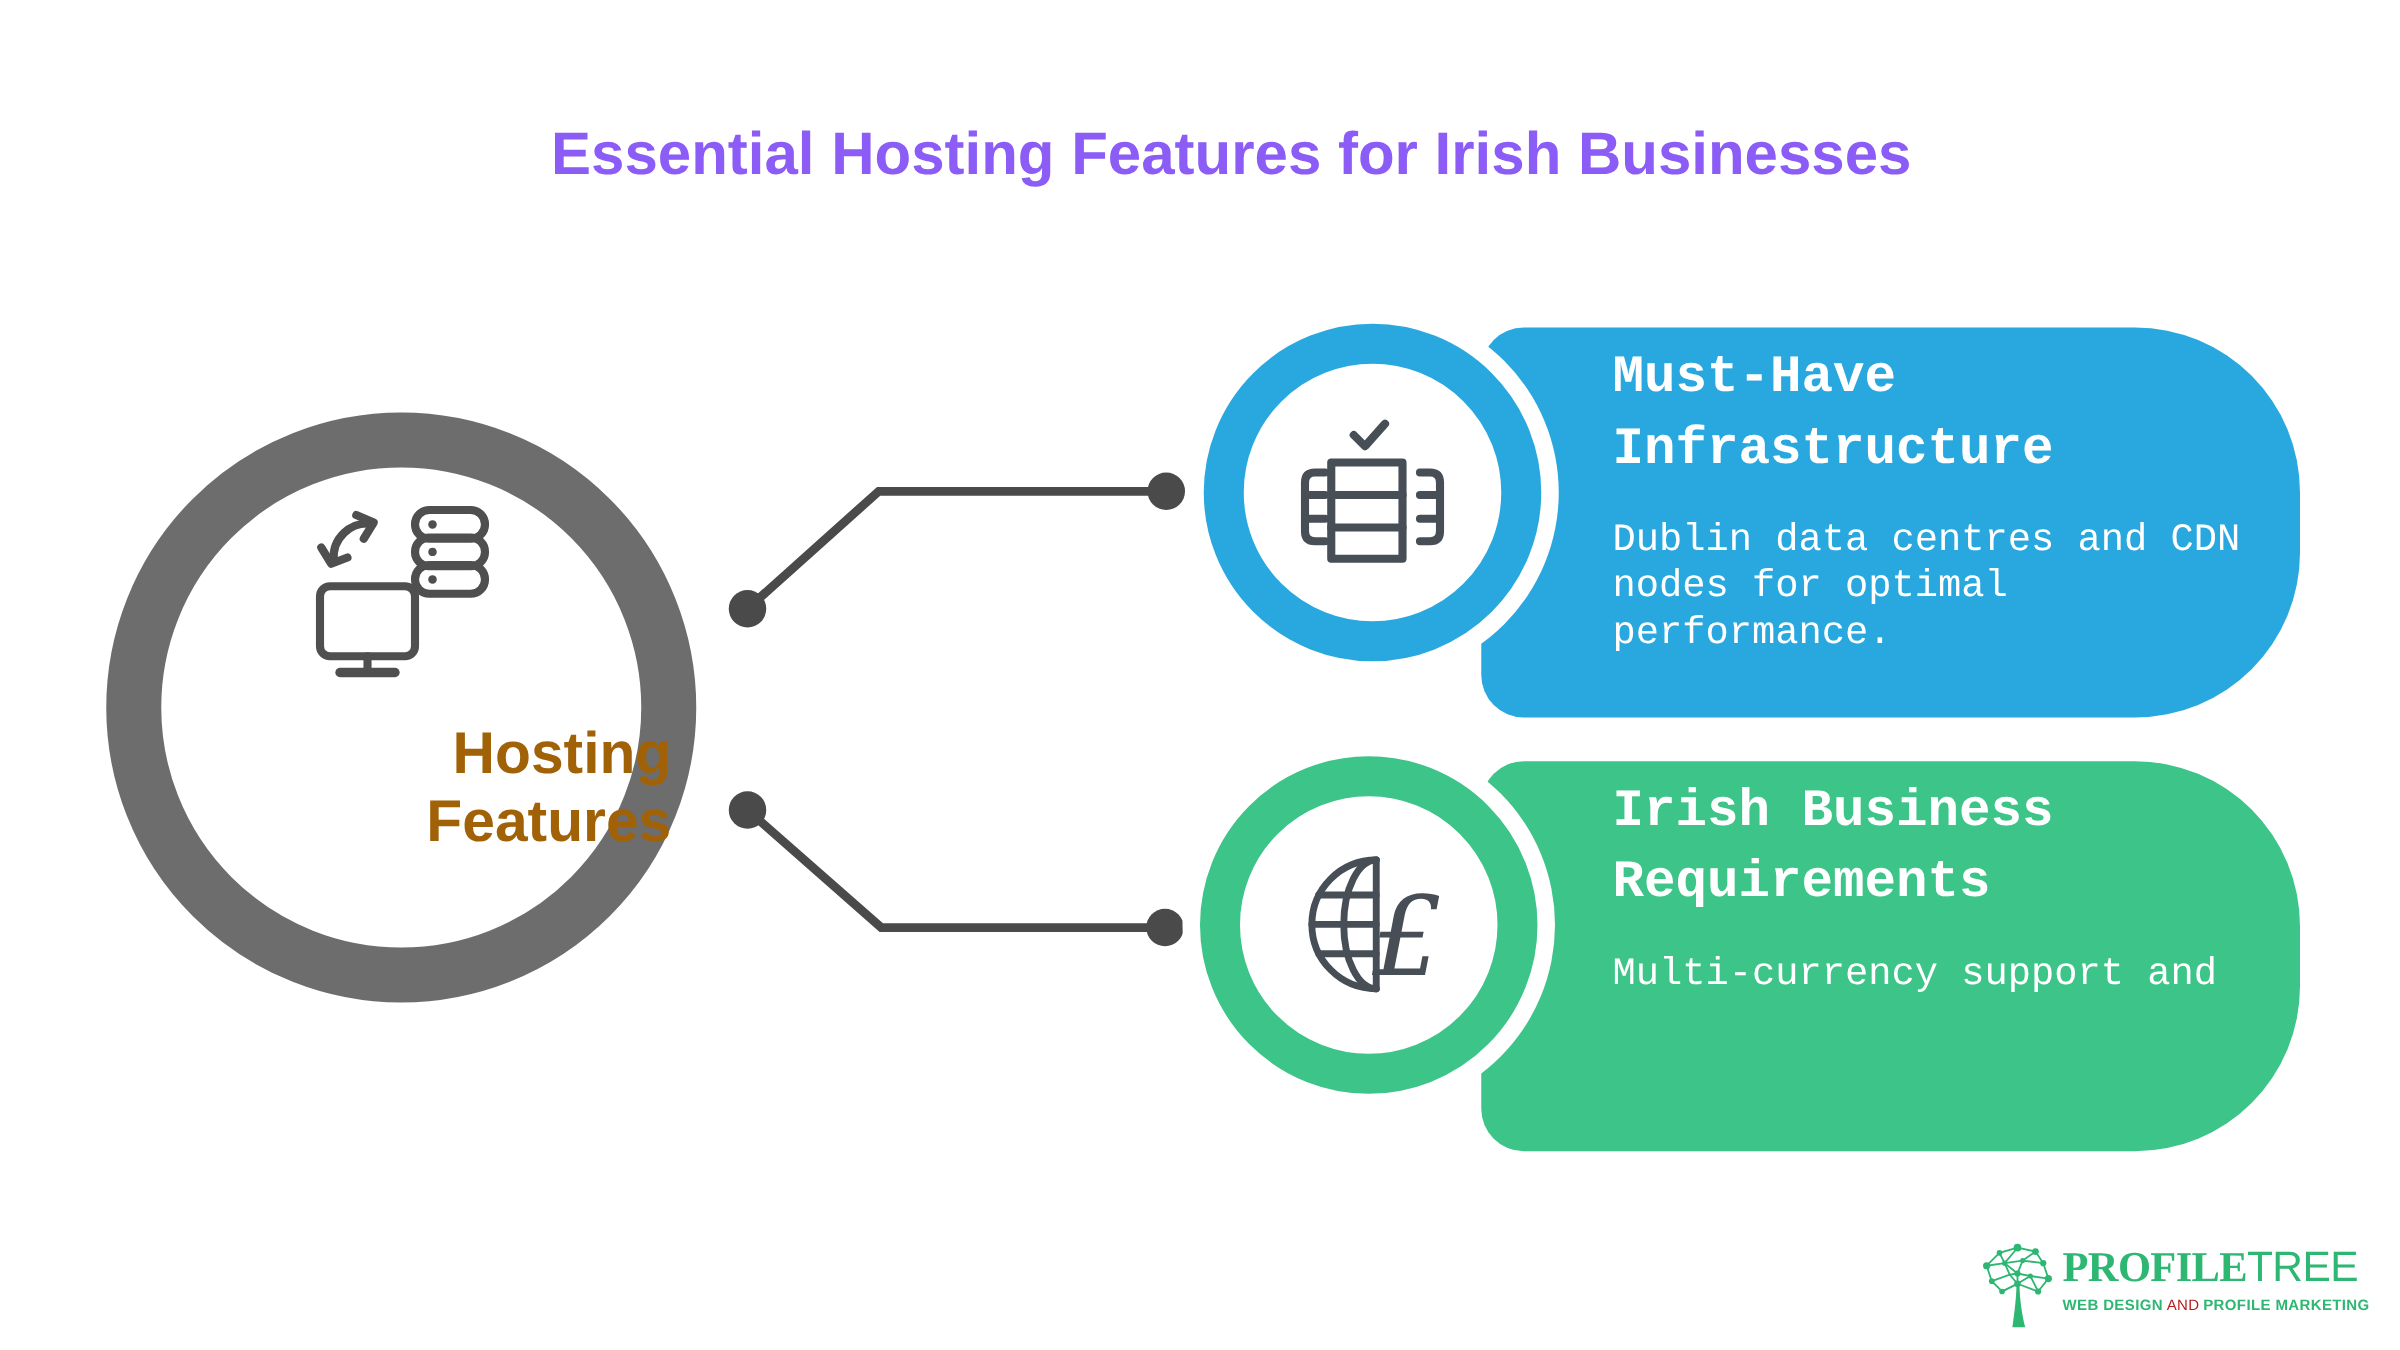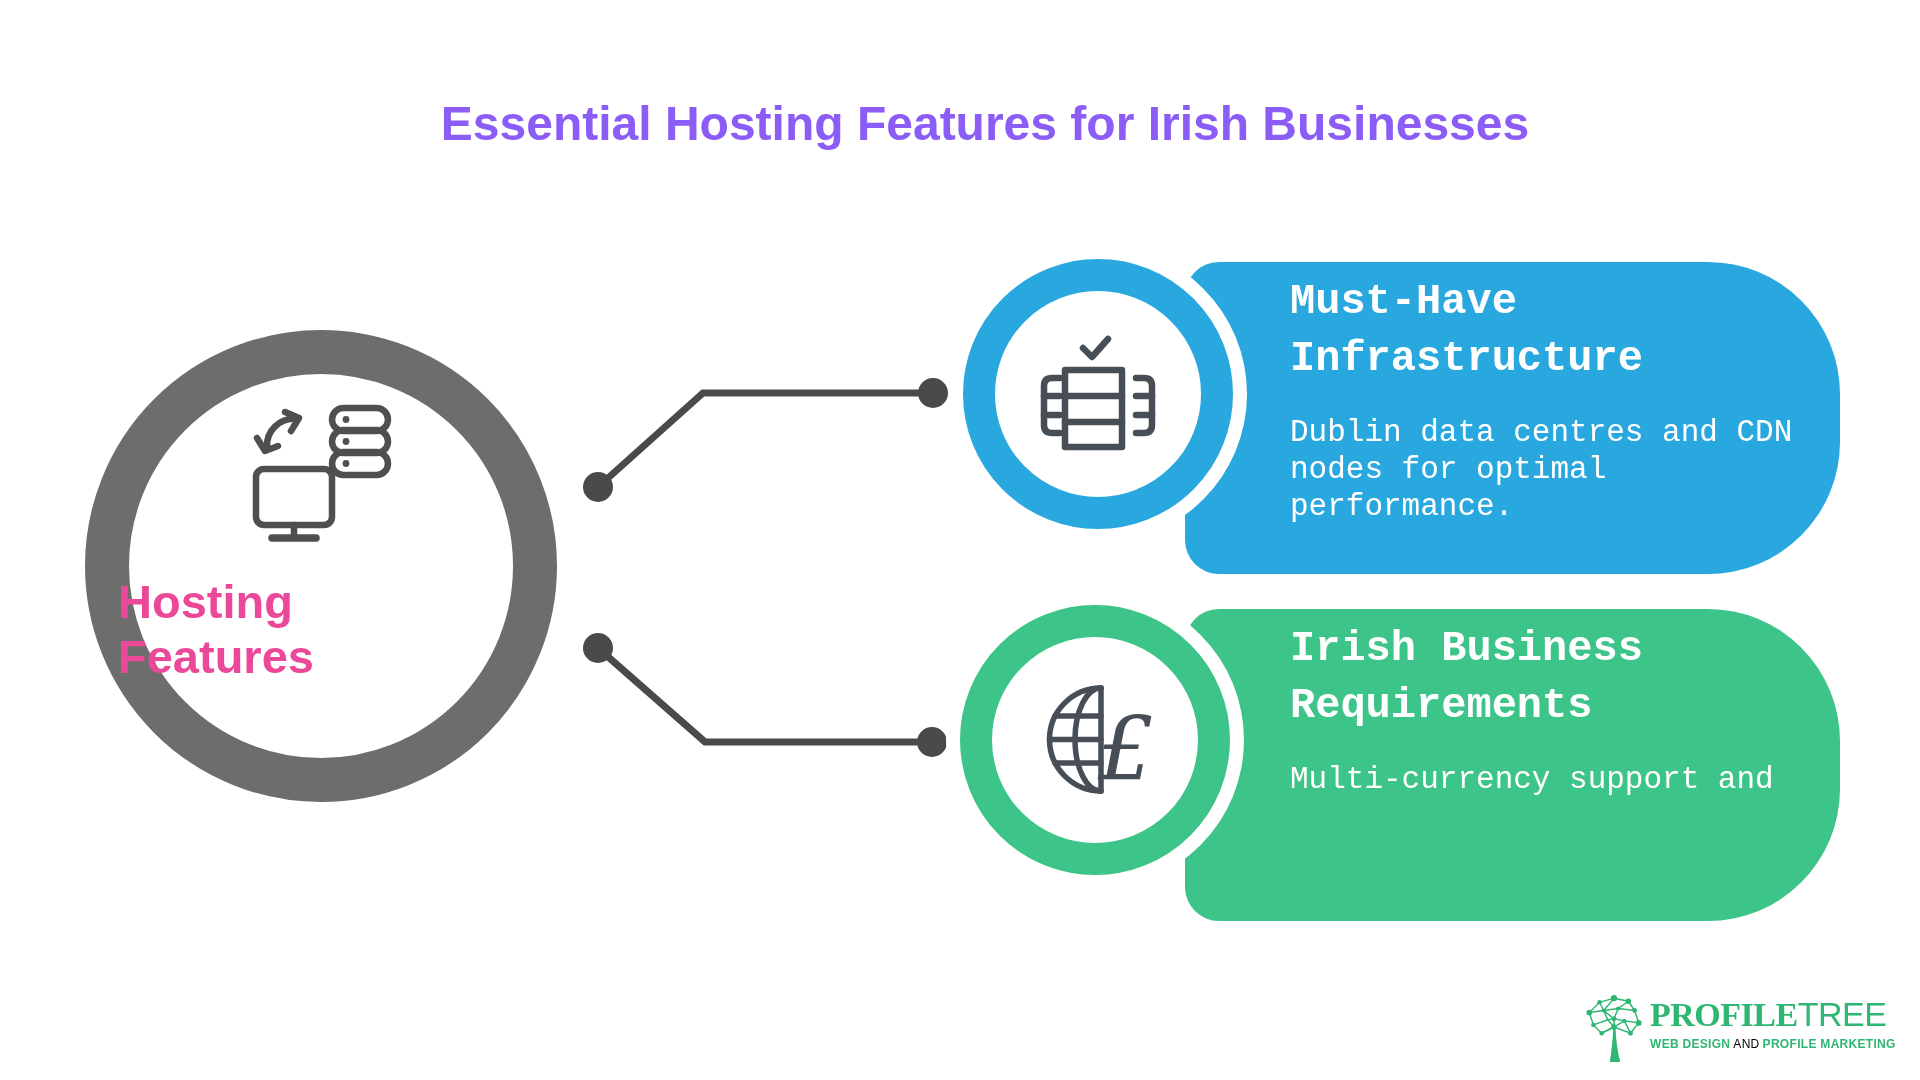--- a/index.html
+++ b/index.html
@@ -8,22 +8,22 @@
   .abs{position:absolute;}
 
   
   #main-title{left:285px;top:96px;width:1400px;text-align:center;
     font-size:48px;font-weight:bold;color:#8b5cf6;letter-spacing:0px;}
 
   
   #hub-ring{left:85px;top:330px;width:384px;height:384px;border:44px solid #6d6d6d;
     border-radius:50%;background:#ffffff;box-sizing:content-box;}
   #hub-icon{left:248px;top:398px;}
-  #hub-label{left:118px;top:574px;width:400px;text-align:left;
-    font-size:47px;font-weight:bold;color:#ec4899;line-height:55px;}
+  #hub-label{left:137px;top:574px;width:400px;text-align:right;
+    font-size:47px;font-weight:bold;color:#a16207;line-height:55px;}
 
   
   #connectors{left:0;top:0;}
 
   
   .card{width:655px;height:312px;border-radius:34px 132px 132px 34px;font-family:Liberation Mono, monospace;}
   #card-blue{left:1185px;top:262px;}
   #card-green{left:1185px;top:609px;}
   .card-title{position:absolute;left:105px;top:12px;color:#ffffff;
     font-size:42px;font-weight:bold;line-height:57px;}
@@ -39,21 +39,21 @@
 
   
   #logo{left:1583px;top:992px;width:320px;height:70px;}
   #logo-tree{position:absolute;left:0;top:0;}
   #logo-text{position:absolute;left:67px;top:2px;white-space:nowrap;}
   #logo-brand{font-size:34px;line-height:40px;letter-spacing:-0.5px;color:#2eb673;}
   .brand-bold{font-weight:bold;font-family:Liberation Serif, serif;}
   .brand-light{font-weight:normal;}
   #logo-tagline{font-size:12px;font-weight:bold;letter-spacing:0.3px;
     color:#2eb673;margin-top:2px;white-space:nowrap;}
-  .tag-light{font-weight:normal;color:#000000;margin:6px 3px;}
+  .tag-light{font-weight:normal;color:#b91c1c;margin:6px 3px;}
 
   svg{display:block;}
 </style>
 </head>
 <body>
 
 <div class="abs" id="main-title">Essential Hosting Features for Irish Businesses</div>
 
 <svg class="abs" id="connectors" width="1920" height="1080" viewBox="0 0 1920 1080">
   <g stroke="#4a4a4a" stroke-width="7" fill="none">

